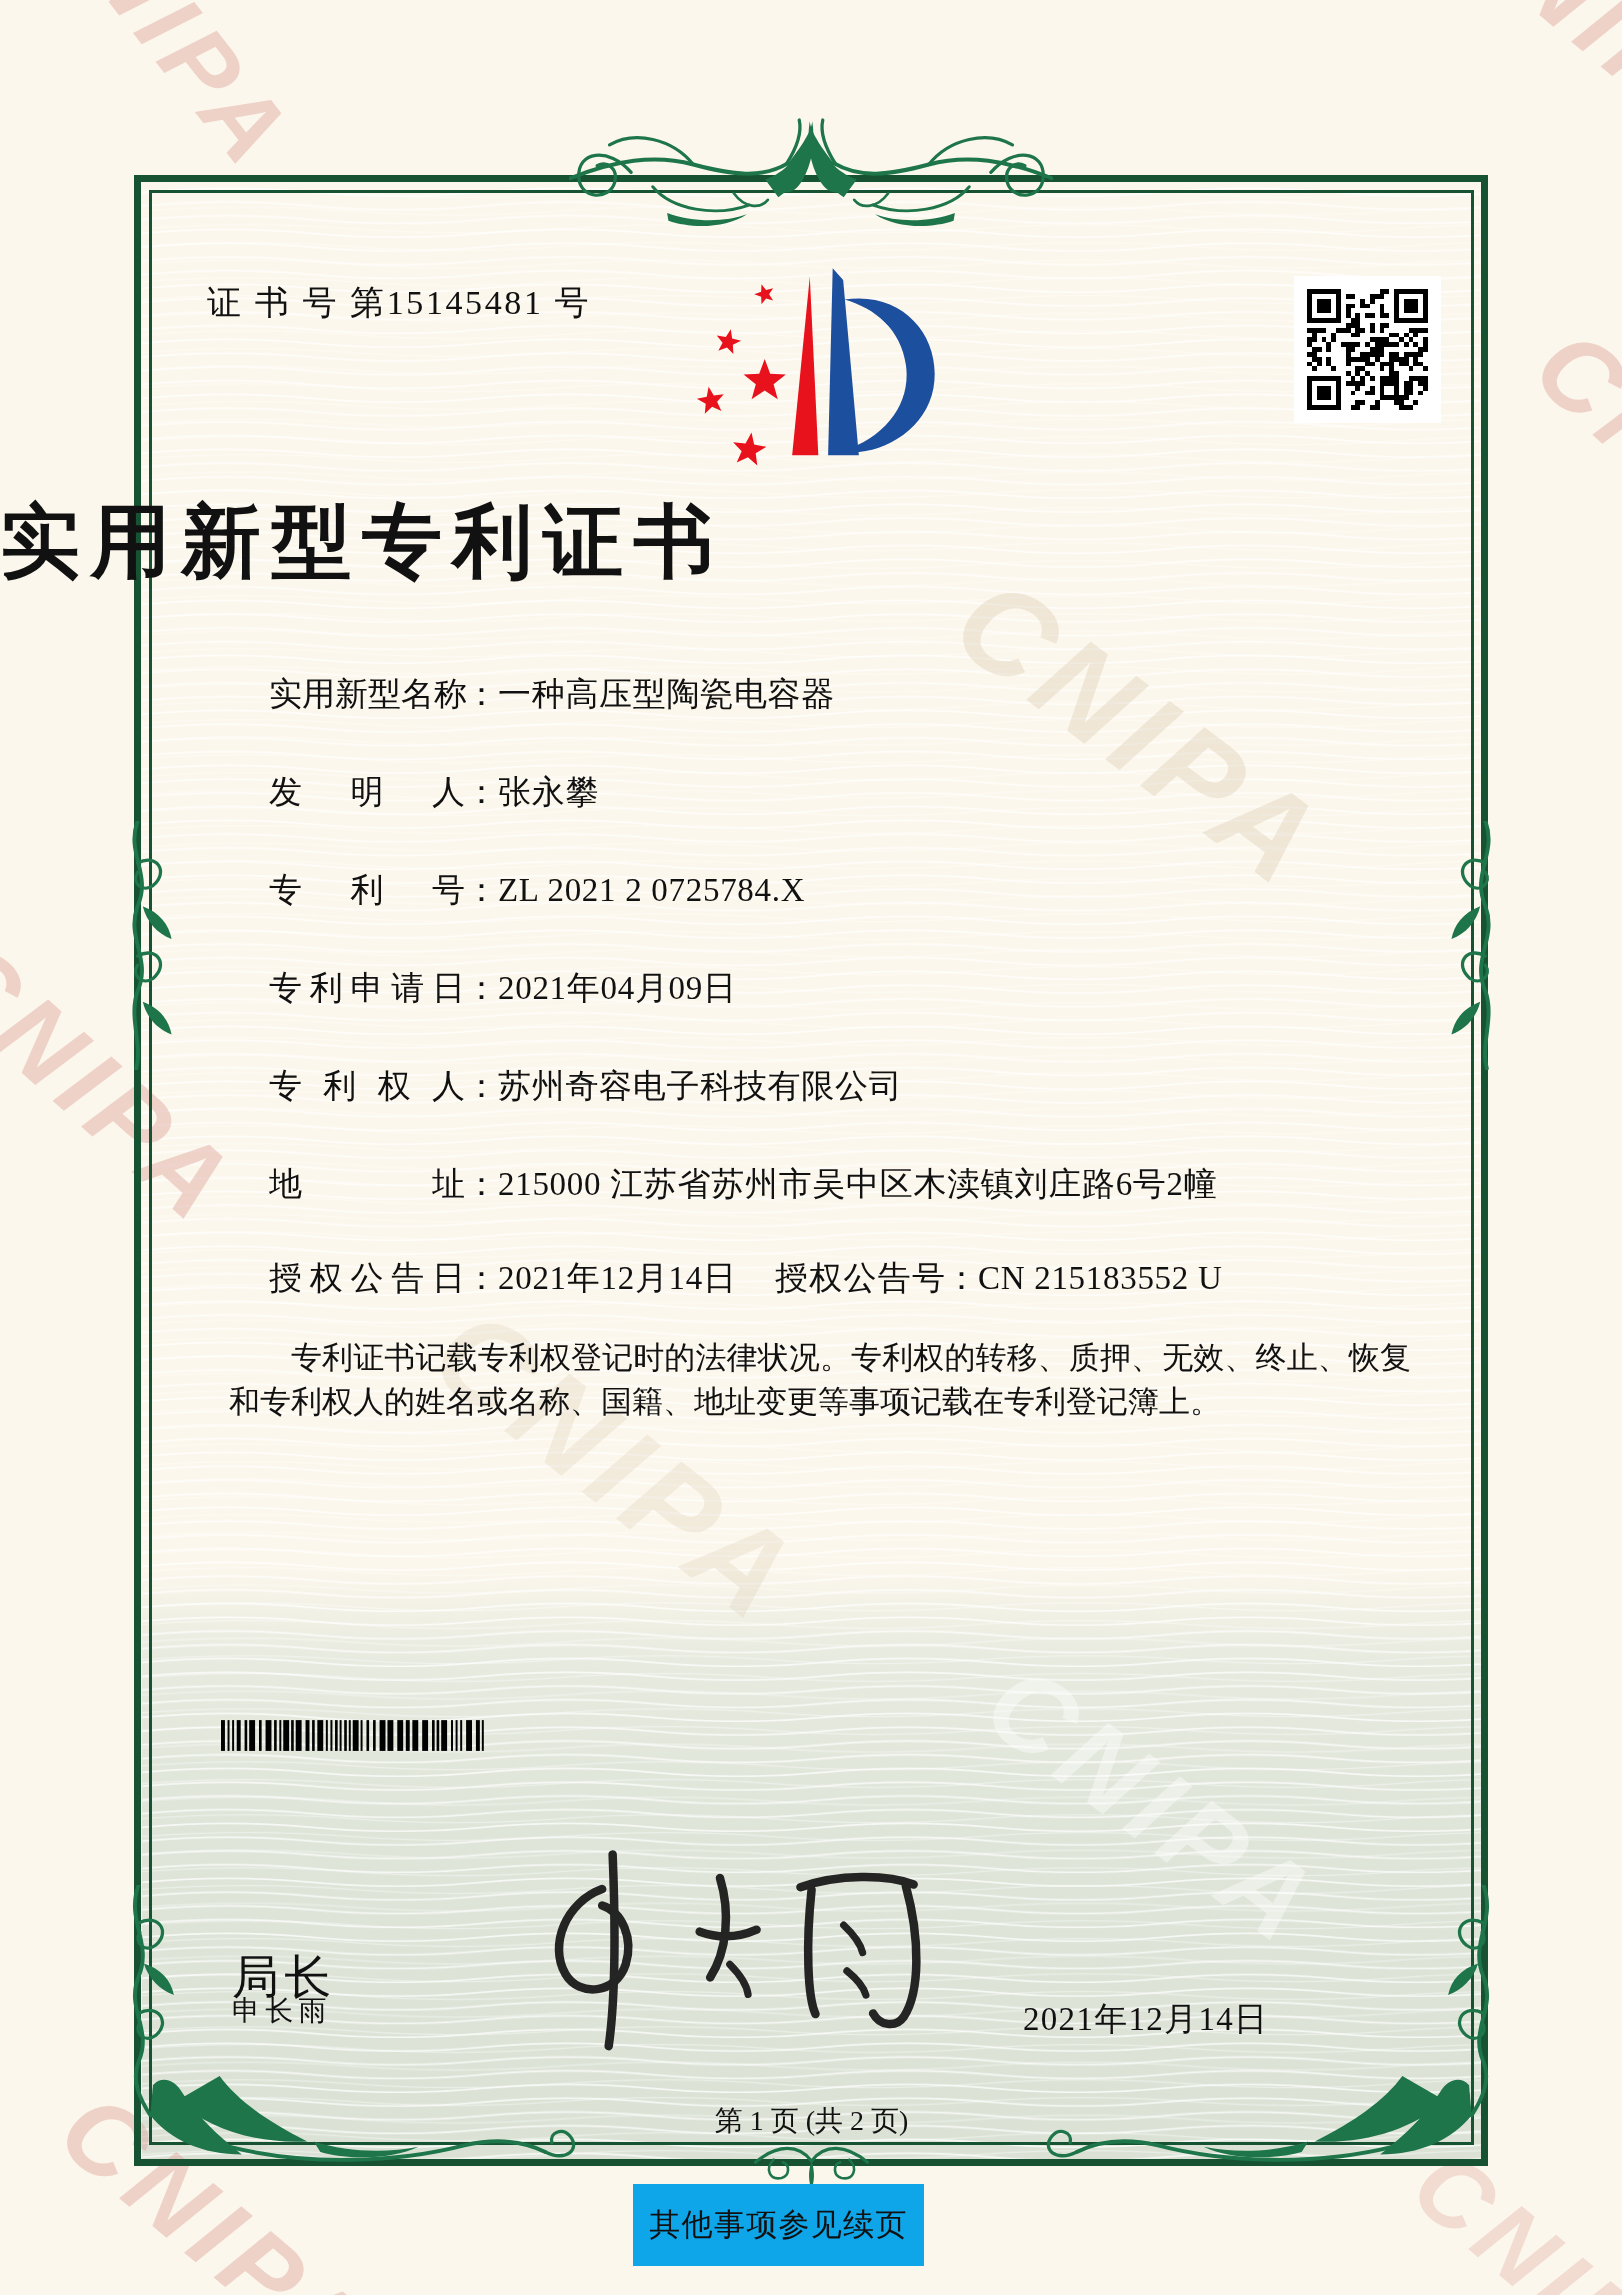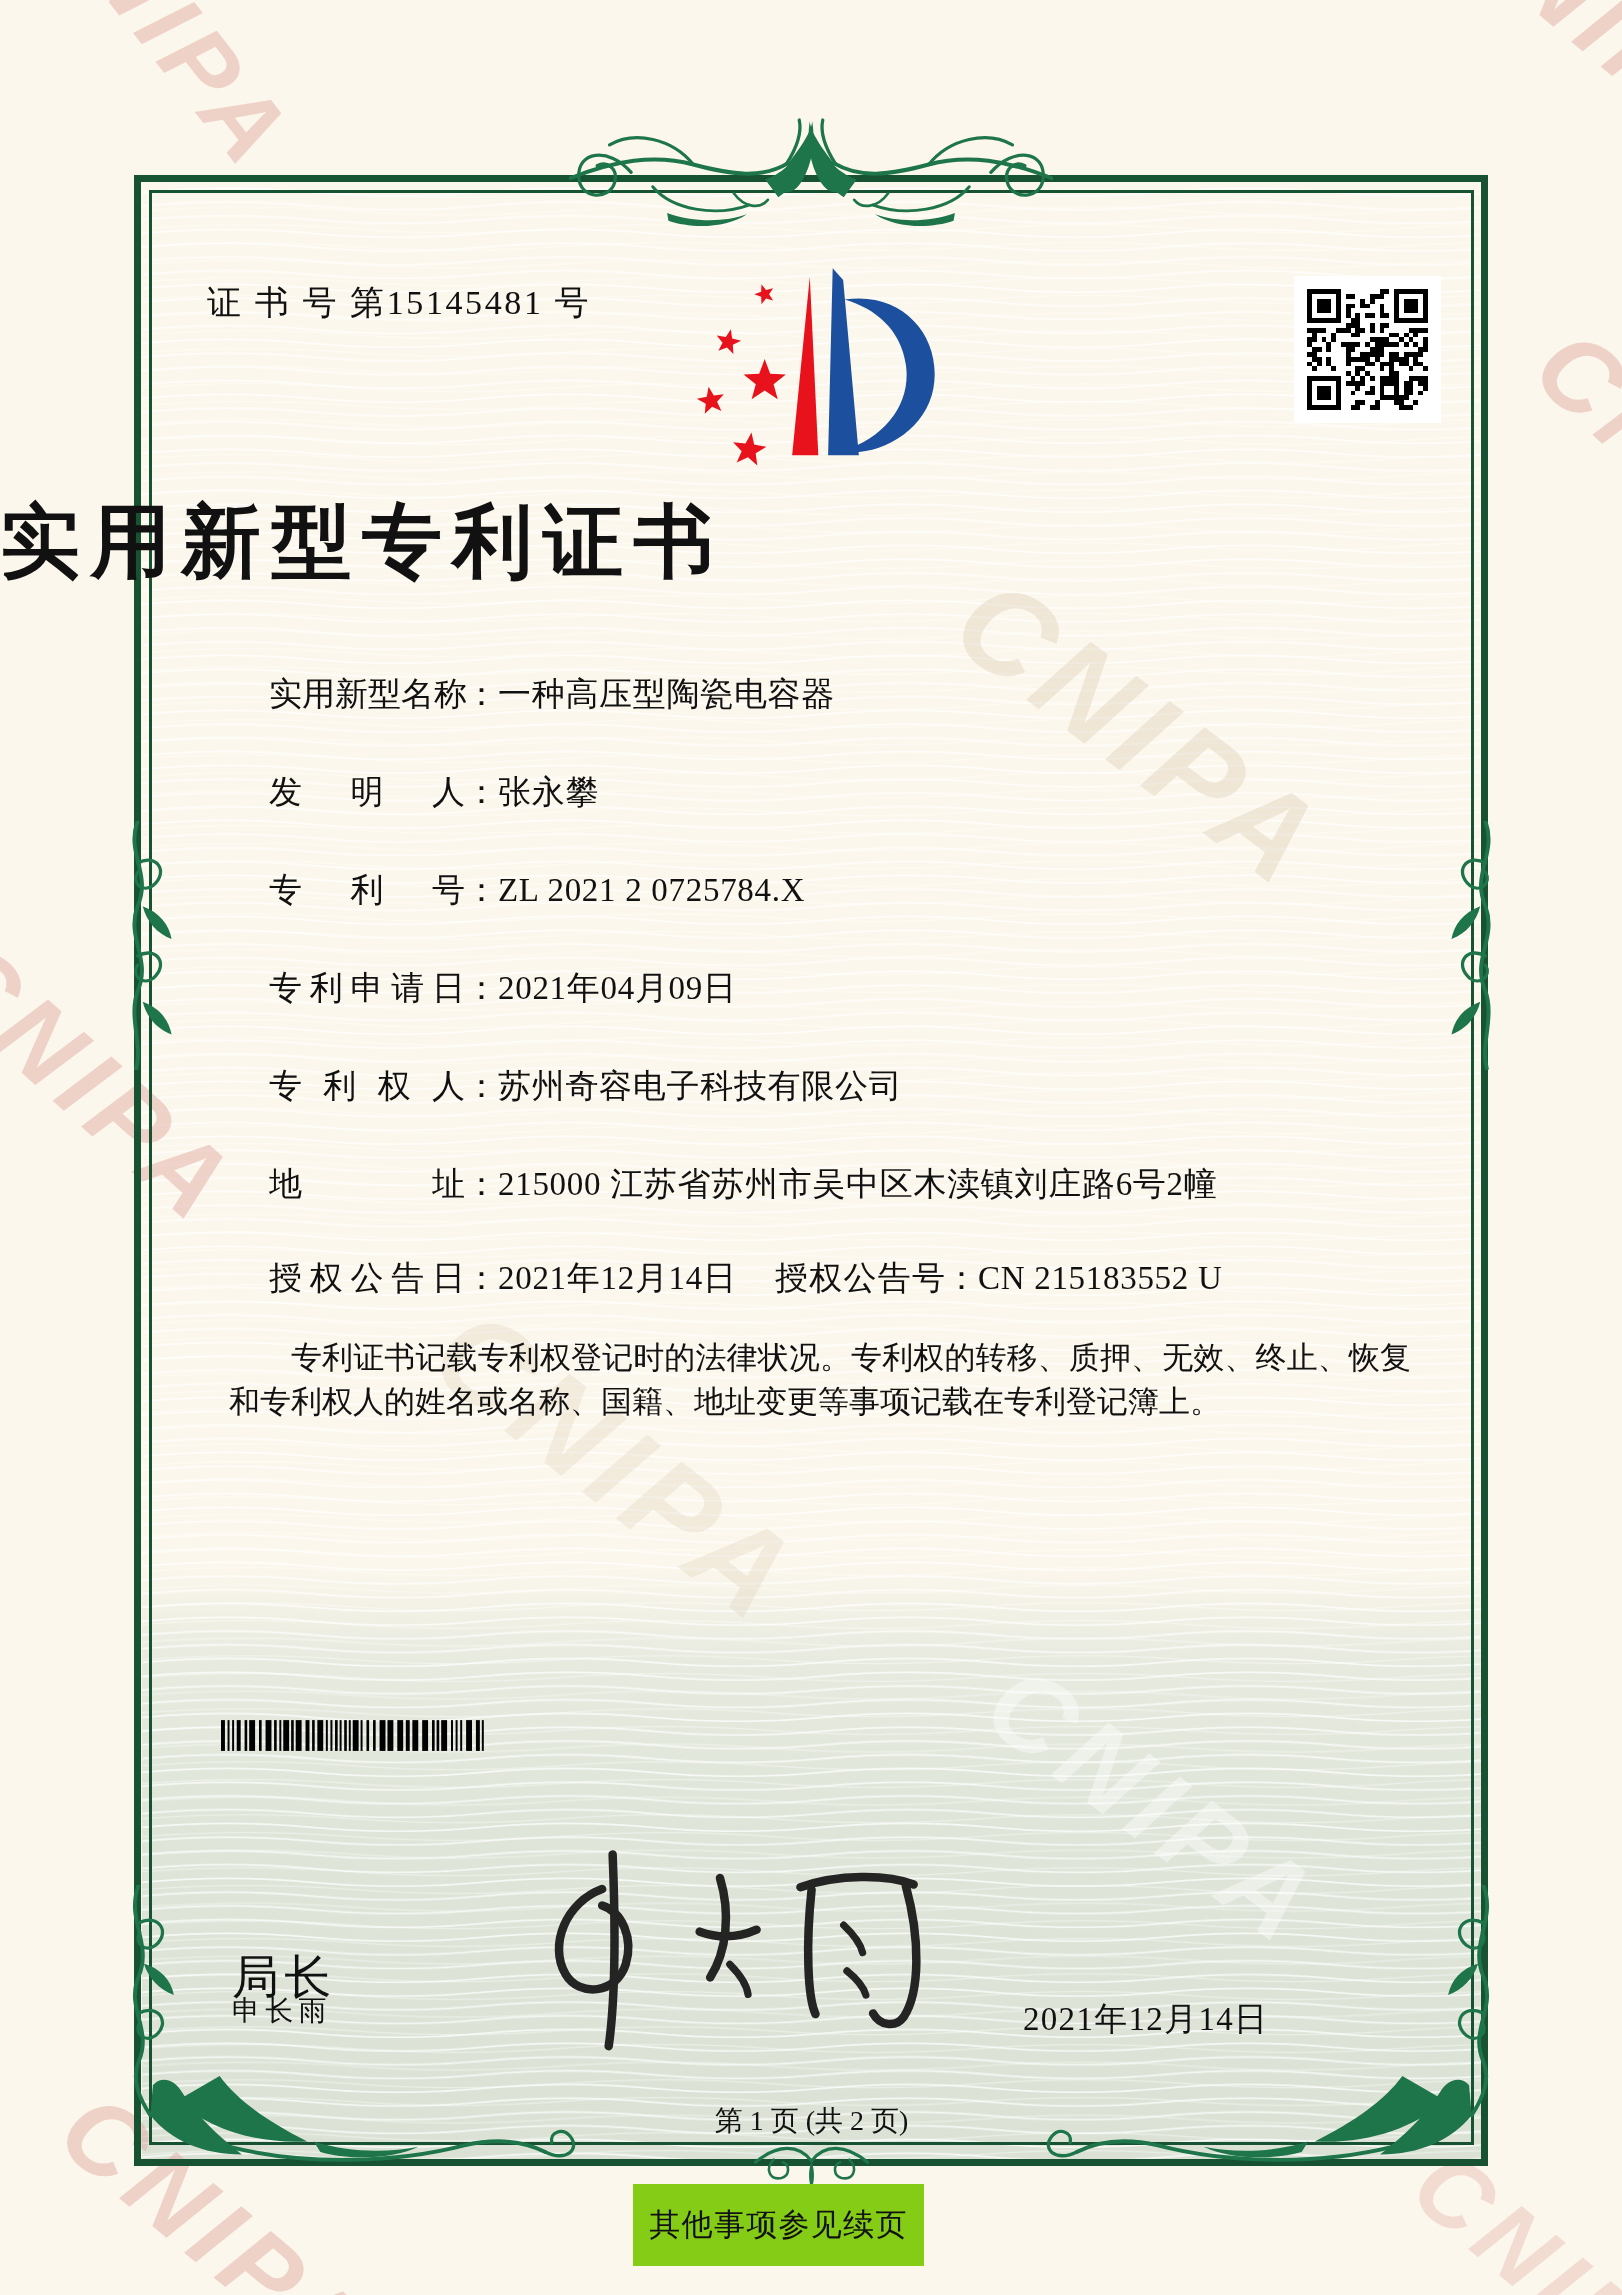--- a/index.html
+++ b/index.html
@@ -48,21 +48,21 @@
   .fvalue{letter-spacing:0.7px;}
   #grant-no-group{position:absolute; left:546px; top:0;}
   #paras{left:229px; top:1336px; width:1182px; font-size:31px; line-height:44px; text-align:justify;}
   #paras p{margin:0; text-indent:2em;}
   #barcode{left:221px; top:1720px;}
   #sign-title{left:232px; top:1912px; font-size:47px; letter-spacing:5.2px;margin-top:34px;}
   #sign-name{left:232px; top:1992px; font-size:28px; letter-spacing:5.2px;text-align:right;}
   #signature{left:504px; top:1840px;}
   #issue-date{left:1023px; top:1997px; font-size:33px; letter-spacing:1.3px;}
   #page-no{left:0; top:2102px; width:1623px; text-align:center; font-size:28px;}
-  #note-box{left:633px; top:2184px; width:291px; height:82px; background:#84cc16; z-index:7;
+  #note-box{left:633px; top:2184px; width:291px; height:82px; background:#0ea5e9; z-index:7;
             display:flex; align-items:center; justify-content:center;}
   #note-box span{font-size:31px; letter-spacing:1.3px;}
 </style>
 </head>
 <body>
 
 <div id="page">
 
   <div id="band" class="abs"></div>
   <svg id="waves" class="abs" width="1339" height="1980" viewBox="0 0 2046 3026">

